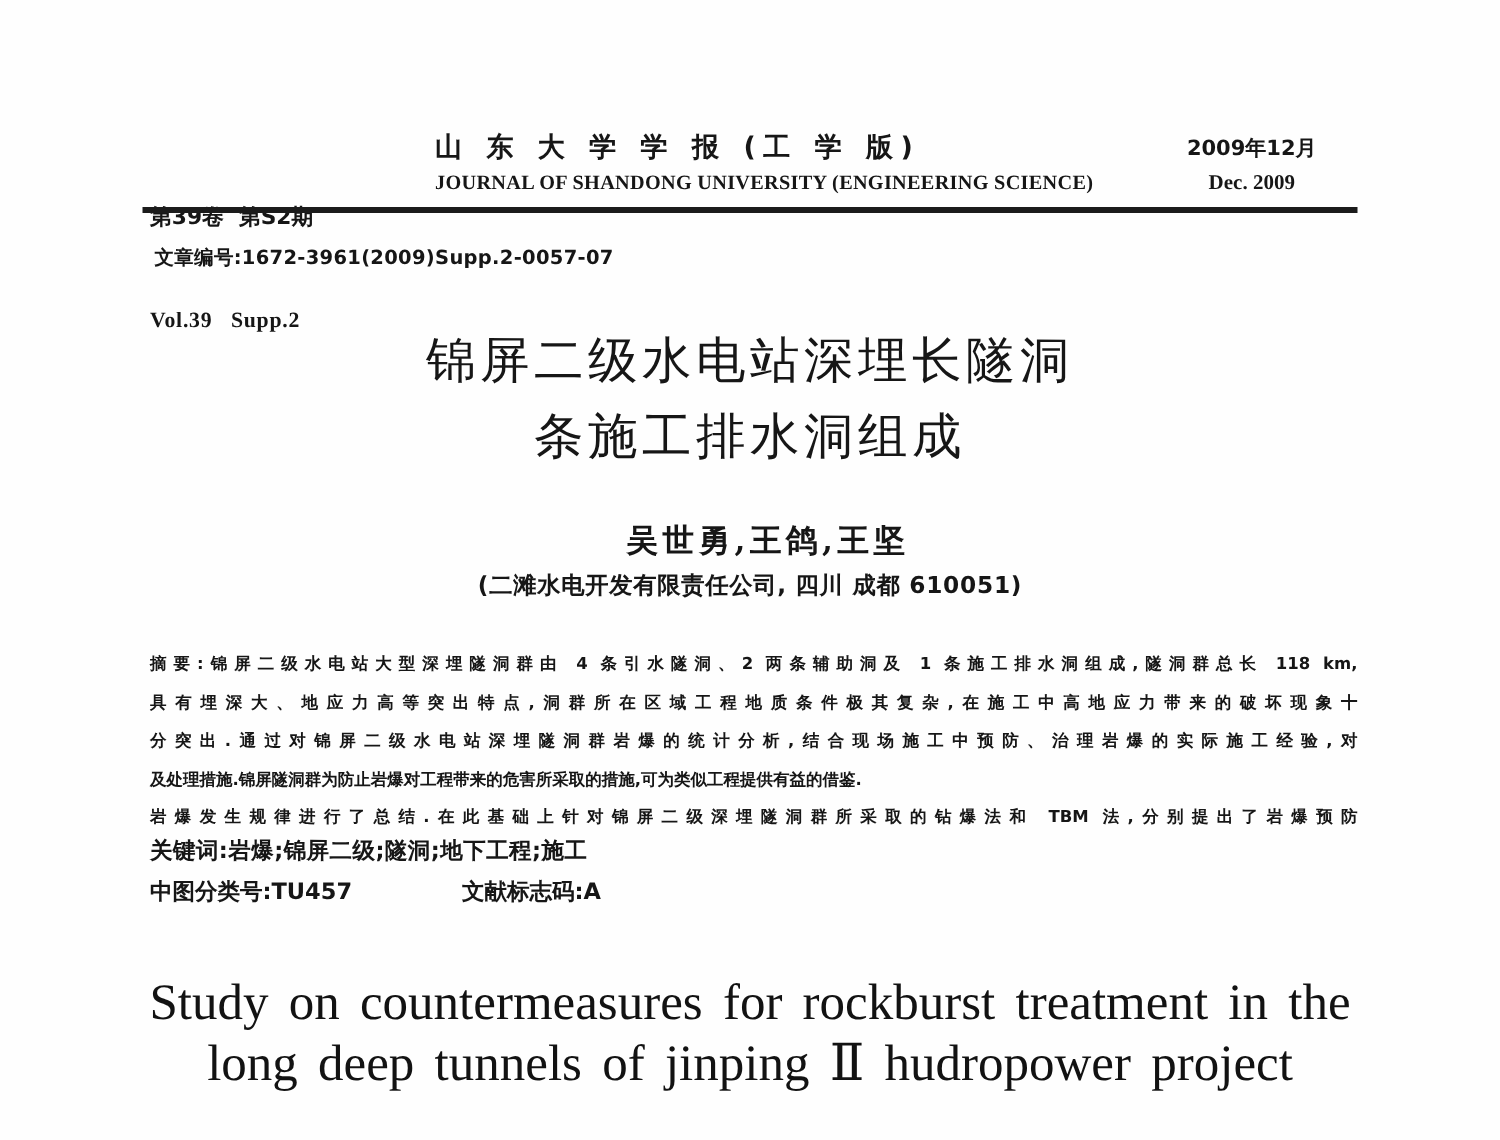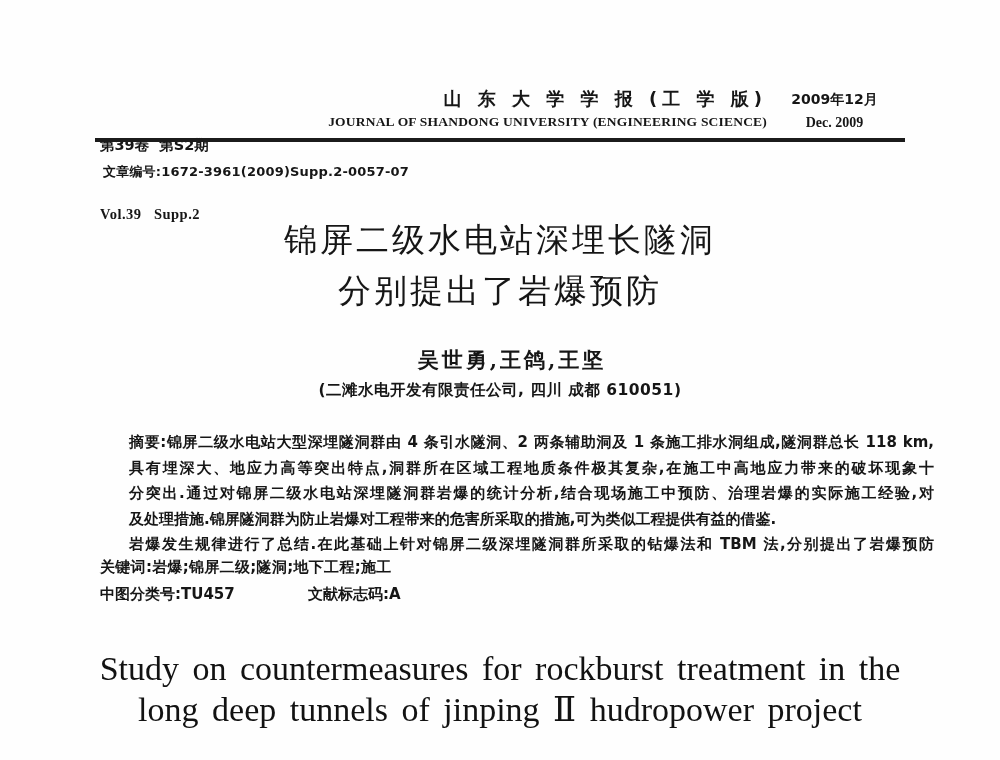--- a/index.html
+++ b/index.html
@@ -11,21 +11,21 @@
     font-family:"DejaVu Sans","Liberation Sans",sans-serif;
     overflow:hidden;
   }
   
   .journal-header{
     position:absolute;left:100px;top:88px;width:802px;
     display:flex;align-items:flex-start;
   }
   .jh-left{width:190px;font-size:14.5px;font-weight:700;line-height:23px;white-space:pre;}
   .jh-left .en{font-family:"Liberation Serif","DejaVu Serif",serif;font-weight:600;letter-spacing:.5px;}
-  .jh-center{flex:1;text-align:right;}
+  .jh-center{flex:1;text-align:left;}
   .jn-cn{font-size:18px;font-weight:700;letter-spacing:5px;white-space:pre;line-height:22px;}
   .jn-en{font-family:"Liberation Serif","DejaVu Serif",serif;font-size:13.5px;font-weight:700;margin-top:4px;letter-spacing:.2px;}
   .jh-right{width:135px;text-align:center;font-size:14px;font-weight:700;line-height:23px;}
   .jh-right .en{font-family:"Liberation Serif","DejaVu Serif",serif;font-weight:600;}
   .rule{position:absolute;left:95px;top:138px;width:810px;height:3.5px;background:#1b1b1b;}
   
   .article-id{position:absolute;left:103px;top:163px;font-size:13px;font-weight:700;letter-spacing:.2px;}
   .title-cn{
     position:absolute;left:0;top:214px;width:100%;margin:0;
     text-align:center;font-size:33px;font-weight:400;
@@ -34,21 +34,21 @@
   .authors{
     position:absolute;left:12px;top:346px;width:100%;text-align:center;
     font-family:"DejaVu Serif","Liberation Serif",serif;
     font-size:21px;font-weight:600;letter-spacing:3px;
   }
   .affiliation{
     position:absolute;left:0;top:380px;width:100%;text-align:center;
     font-size:15.5px;font-weight:700;letter-spacing:.5px;
   }
   
-  .abstract{position:absolute;left:100px;top:430px;width:805px;font-size:15px;font-weight:600;margin-left:29px;}
+  .abstract{position:absolute;left:100px;top:430px;width:805px;font-size:11px;font-weight:600;}
   .abs-line{line-height:25.5px;}
   .abs-line.just{text-align:justify;text-align-last:justify;}
   .lbl{font-weight:800;}
   .keywords{position:absolute;left:100px;top:558px;font-size:15px;font-weight:700;letter-spacing:.3px;}
   .clc-line{position:absolute;left:100px;top:585px;font-size:15px;font-weight:700;}
   .clc-line .second{margin-left:68px;}
   
   .title-en{
     position:absolute;left:0;top:648px;width:100%;text-align:center;
     font-family:"Liberation Serif","DejaVu Serif",serif;
@@ -77,21 +77,21 @@
   </header>
 
   <div class="rule"></div>
 
   <div class="article-id">
     <span class="lbl">文章编号:</span><span>1672-3961(2009)Supp.2-0057-07</span>
   </div>
 
   <h1 class="title-cn">
     <span>锦屏二级水电站深埋长隧洞</span><br>
-    <span>分别提出了岩爆预防</span>
+    <span>条施工排水洞组成</span>
   </h1>
 
   <div class="authors">吴世勇,王鸽,王坚</div>
 
   <div class="affiliation">(二滩水电开发有限责任公司, 四川 成都 610051)</div>
 
   <div class="abstract">
     <div class="abs-line just">
       <span class="lbl">摘要:</span><span>锦屏二级水电站大型深埋隧洞群由 4 条引水隧洞、2 两条辅助洞及 1 条施工排水洞组成,隧洞群总长 118 km,</span>
     </div>

